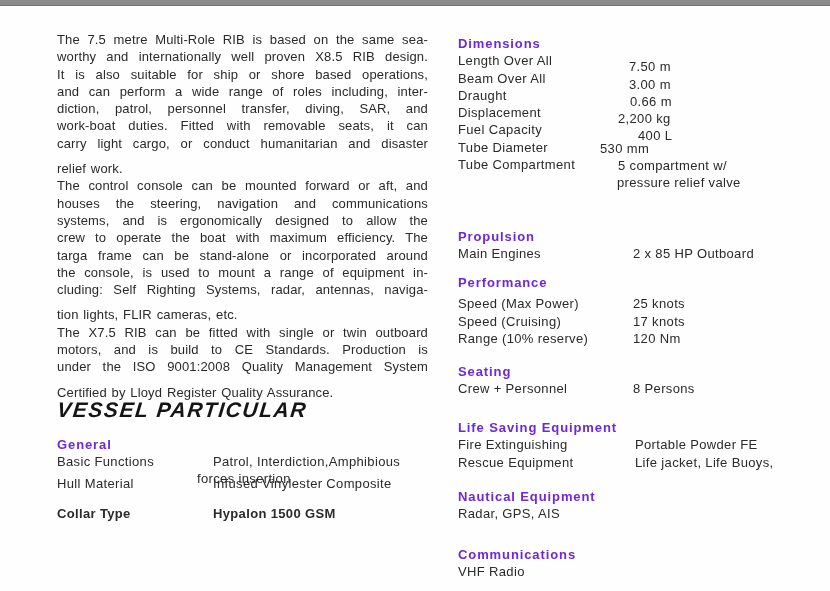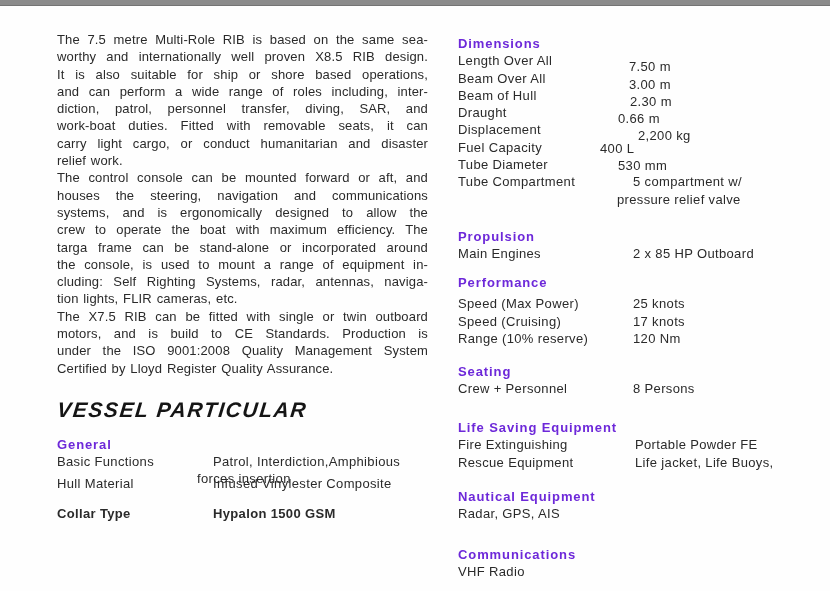--- a/index.html
+++ b/index.html
@@ -40,20 +40,21 @@
     height: 17.3px;
     overflow: hidden;
     text-align: justify;
     text-align-last: justify;
     -moz-text-align-last: justify;
     white-space: normal;
   }
   .jline.last {
     text-align: center;
     text-align-last: left;
+    margin-top: 8px;
     -moz-text-align-last: left;
   }
 
   
   .vessel-title {
     position: absolute;
     left: 56px;
     top: 398px;
     font-size: 21px;
     font-weight: bold;
@@ -186,24 +187,20 @@
     <div class="sec-heading">Dimensions</div>
     <div class="row">
       <span class="lbl">Length Over All</span>
       <span class="val">7.50 m</span>
     </div>
     <div class="row">
       <span class="lbl">Beam Over All</span>
       <span class="val">3.00 m</span>
     </div>
     <div class="row">
-      <span class="lbl">Beam of Hull</span>
-      <span class="val">2.30 m</span>
-    </div>
-    <div class="row">
       <span class="lbl">Draught</span>
       <span class="val">0.66 m</span>
     </div>
     <div class="row">
       <span class="lbl">Displacement</span>
       <span class="val">2,200 kg</span>
     </div>
     <div class="row">
       <span class="lbl">Fuel Capacity</span>
       <span class="val">400 L</span>

